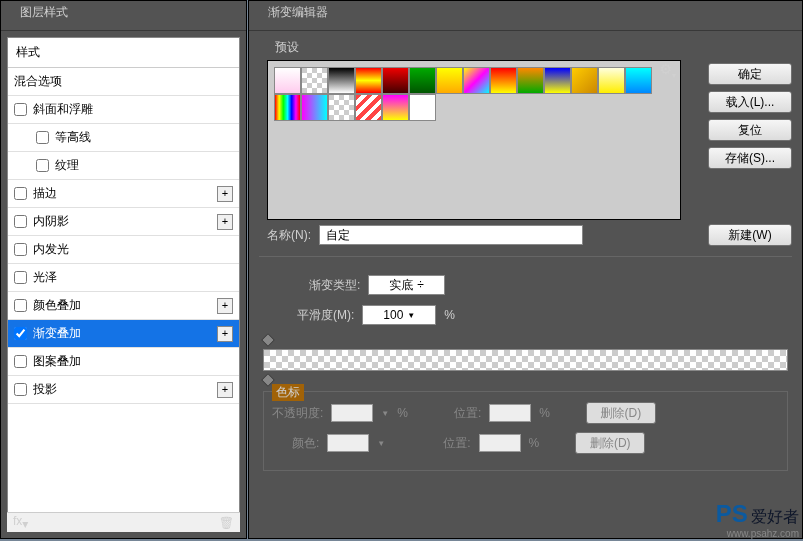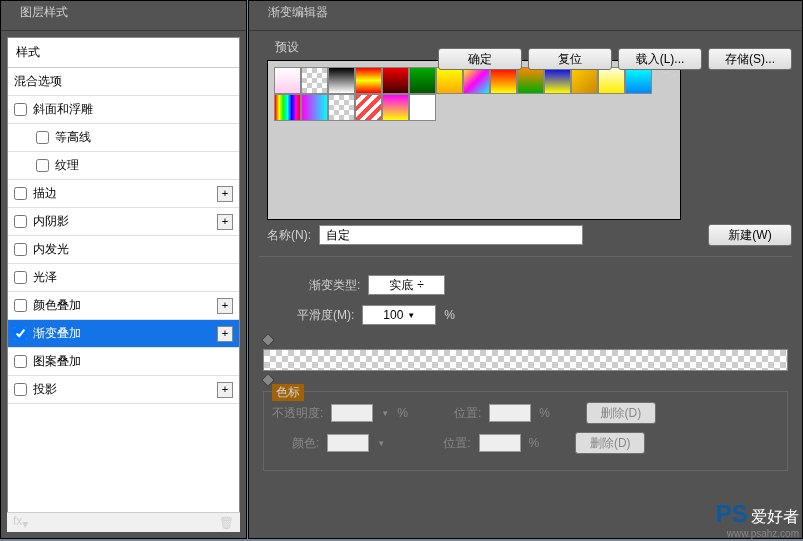--- a/index.html
+++ b/index.html
@@ -15,39 +15,39 @@
 .style-row.indent { padding-left: 28px; }
 .style-row.selected { background: #1473e6; color: #fff; }
 .plus-btn { position: absolute; right: 6px; width: 16px; height: 16px; border: 1px solid #888; background: #f0f0f0; display: flex; align-items: center; justify-content: center; font-size: 11px; line-height: 1; color: #000; }
 .left-footer { position: absolute; bottom: 6px; left: 6px; right: 6px; height: 20px; background: #f0f0f0; border-top: 1px solid #ccc; display: flex; align-items: center; padding: 0 6px; gap: 6px; }
 .right-body { padding: 8px 10px; color: #d0d0d0; height: calc(100% - 22px); position: relative; }
 .preset-label { margin-bottom: 4px; margin-left: 16px; }
 .gear { position: absolute; right: 126px; top: 30px; font-size: 14px; }
 .swatch-box { background: #ccc; border: 1px solid #000; width: 414px; height: 160px; padding: 6px; margin-left: 8px; }
 .swatch-row { display: flex; }
 .swatch { width: 27px; height: 27px; border: 1px solid #888; }
-.btn-col { position: absolute; right: 10px; top: 17px; display: flex; flex-direction: row; gap: 6px; }
+.btn-col { position: absolute; right: 10px; top: 32px; display: flex; flex-direction: column; gap: 6px; }
 .win-btn { width: 84px; height: 22px; background: linear-gradient(#f6f6f6,#dcdcdc); border: 1px solid #707070; border-radius: 3px; color: #000; display: flex; align-items: center; justify-content: center; }
 .form-row { display: flex; align-items: center; gap: 8px; margin: 10px 0 10px 8px; }
 .text-input { background: #fff; border: 1px solid #888; height: 20px; padding: 2px 6px; color: #000; }
 .name-input { width: 264px; }
 .section { border-top: 1px solid #666; margin-top: 8px; padding-top: 8px; }
 .select-box { background: #fff; border: 1px solid #888; height: 20px; padding: 0 20px; color: #000; display: inline-flex; align-items: center; gap: 4px; }
 .grad-bar { height: 22px; border: 1px solid #888; margin: 4px 4px; background: repeating-conic-gradient(#fff 0 25%, #ccc 0 50%) 0 0/12px 12px; position: relative; }
 .grad-bar::before { content:""; position:absolute; inset:0; background: linear-gradient(to right, #000, #fff); opacity: 0; }
 .stop-container { position: relative; height: 10px; margin: 0 4px; }
 .stop { position: absolute; width: 10px; height: 10px; background: #888; border: 1px solid #333; transform: rotate(45deg); }
 .fieldset { border: 1px solid #666; padding: 10px 8px 8px; margin: 6px 4px; position: relative; }
 .fieldset-label { position: absolute; top: -8px; left: 8px; background: #a16207; padding: 0 4px; }
 .fs-row { display: flex; align-items: center; gap: 8px; margin-bottom: 8px; }
 .dim { color: #888; }
 .small-input { width: 42px; height: 18px; background: #eee; border: 1px solid #999; }
 .watermark { position: absolute; right: 4px; bottom: 2px; }
 .watermark .ps { font-size: 24px; font-weight: bold; color: #0b5aa0; }
-.watermark .txt { font-size: 16px; color: #ffffff; font-family: Liberation Serif, serif; }
+.watermark .txt { font-size: 16px; color: #0f172a; font-family: Liberation Serif, serif; }
 .watermark .url { font-size: 10px; color: #888; display:block; text-align:right; }
 .top-badge { position: absolute; right: 0; top: 0; height: 18px; display: flex; align-items: center; gap: 2px; }
 .top-badge .txt { background: #b33; color: #fff; font-size: 11px; padding: 1px 6px; }
 .top-badge .url { background: #bbb; color: #333; font-size: 9px; padding: 1px 4px; }
 </style>
 </head>
 <body>
 
 <div class="top-badge">
   <span class="txt">思缘设计论坛</span>
@@ -146,22 +146,22 @@
           <div class="swatch" style="background: linear-gradient(90deg, rgb(255, 0, 0), rgb(255, 255, 0), rgb(0, 255, 0), rgb(0, 255, 255), rgb(0, 0, 255), rgb(255, 0, 255), rgb(255, 0, 0));"></div>
           <div class="swatch" style="background: linear-gradient(90deg, rgb(255, 0, 255), rgb(0, 255, 255));"></div>
           <div class="swatch" style="background: repeating-conic-gradient(rgb(255, 255, 255) 0deg, rgb(255, 255, 255) 25%, rgb(204, 204, 204) 0deg, rgb(204, 204, 204) 50%) 0px 0px / 10px 10px;"></div>
           <div class="swatch" style="background: repeating-linear-gradient(135deg, rgb(255, 68, 68) 0px, rgb(255, 68, 68) 4px, rgb(255, 255, 255) 4px, rgb(255, 255, 255) 8px);"></div>
           <div class="swatch" style="background: linear-gradient(rgb(255, 0, 255), rgb(255, 255, 0));"></div>
           <div class="swatch" style="background: rgb(255, 255, 255);"></div>
         </div>
     </div>
     <div class="btn-col">
       <div class="win-btn">确定</div>
+      <div class="win-btn">载入(L)...</div>
       <div class="win-btn">复位</div>
-      <div class="win-btn">载入(L)...</div>
       <div class="win-btn">存储(S)...</div>
     </div>
 
     <div class="form-row" style="margin-top:4px">
       <span>名称(N):</span>
       <input class="text-input name-input" value="自定" style="">
       <span style="flex:1"></span>
       <div class="win-btn" style="width:84px">新建(W)</div>
     </div>
 

